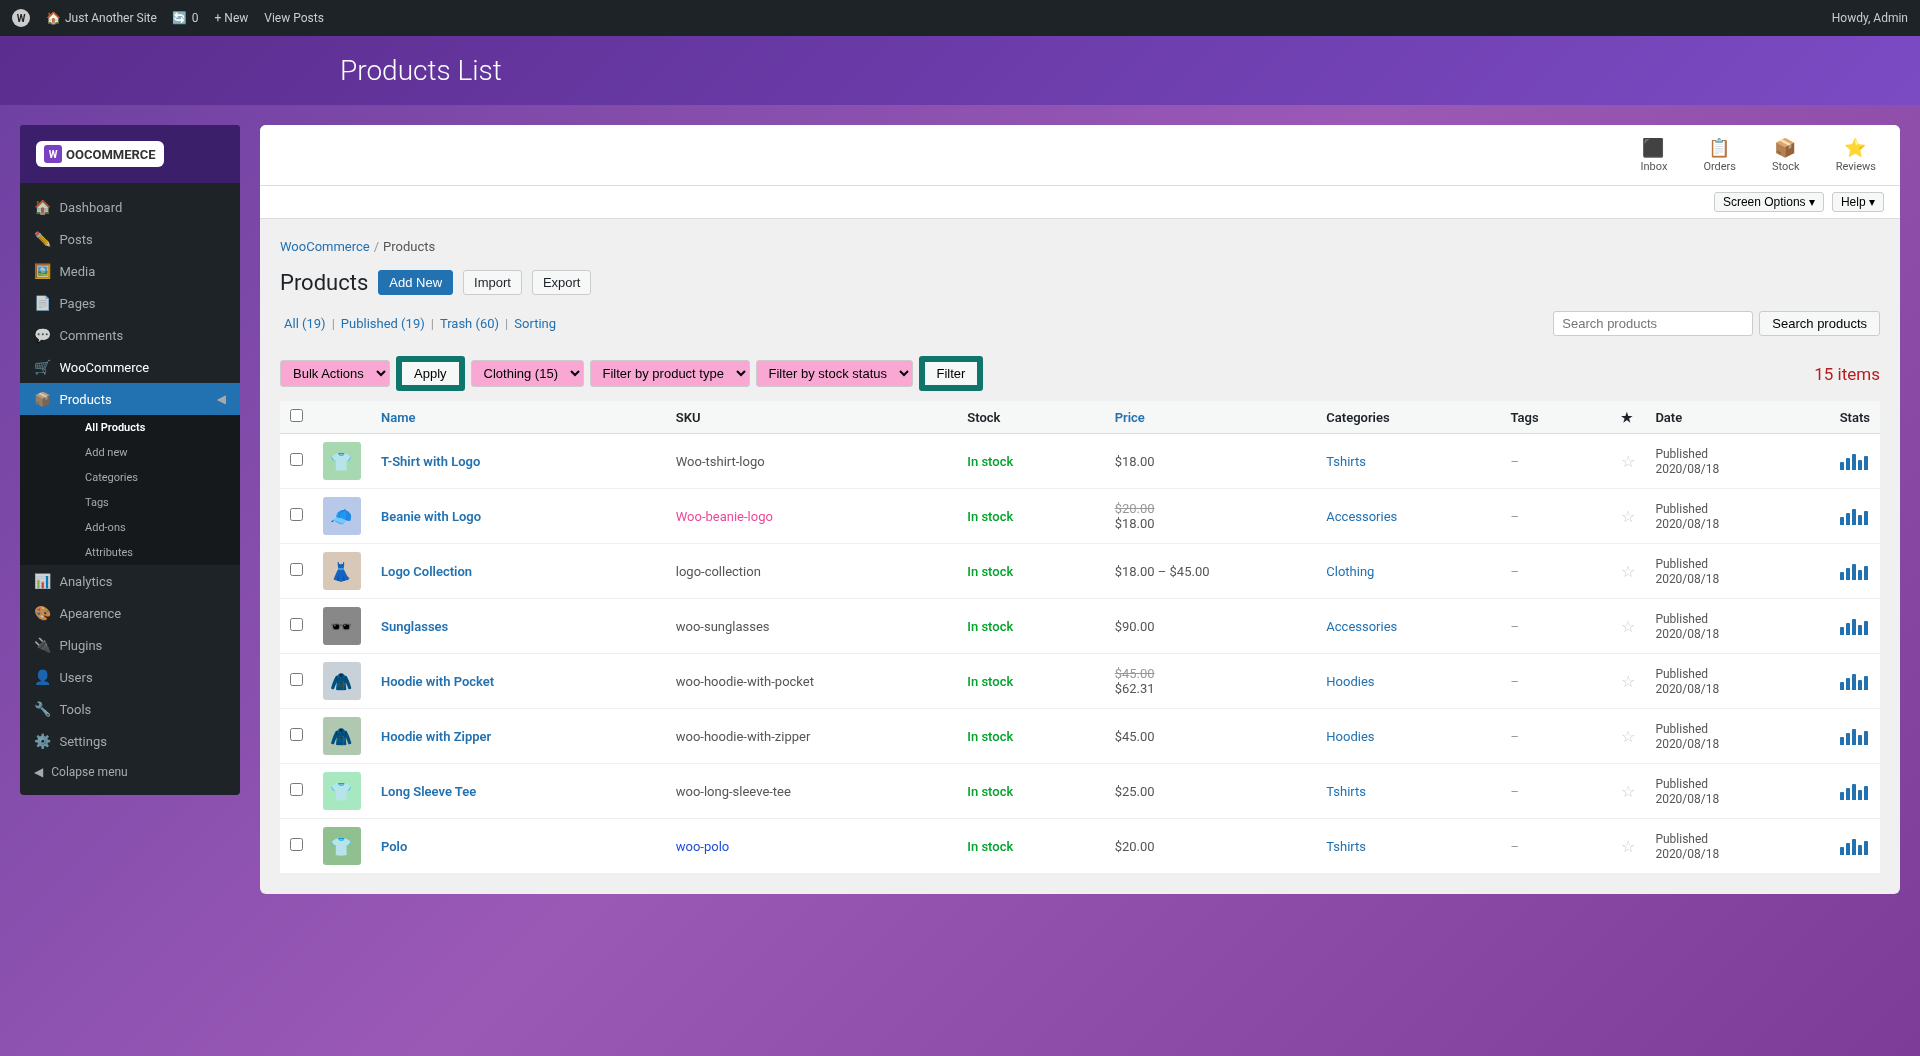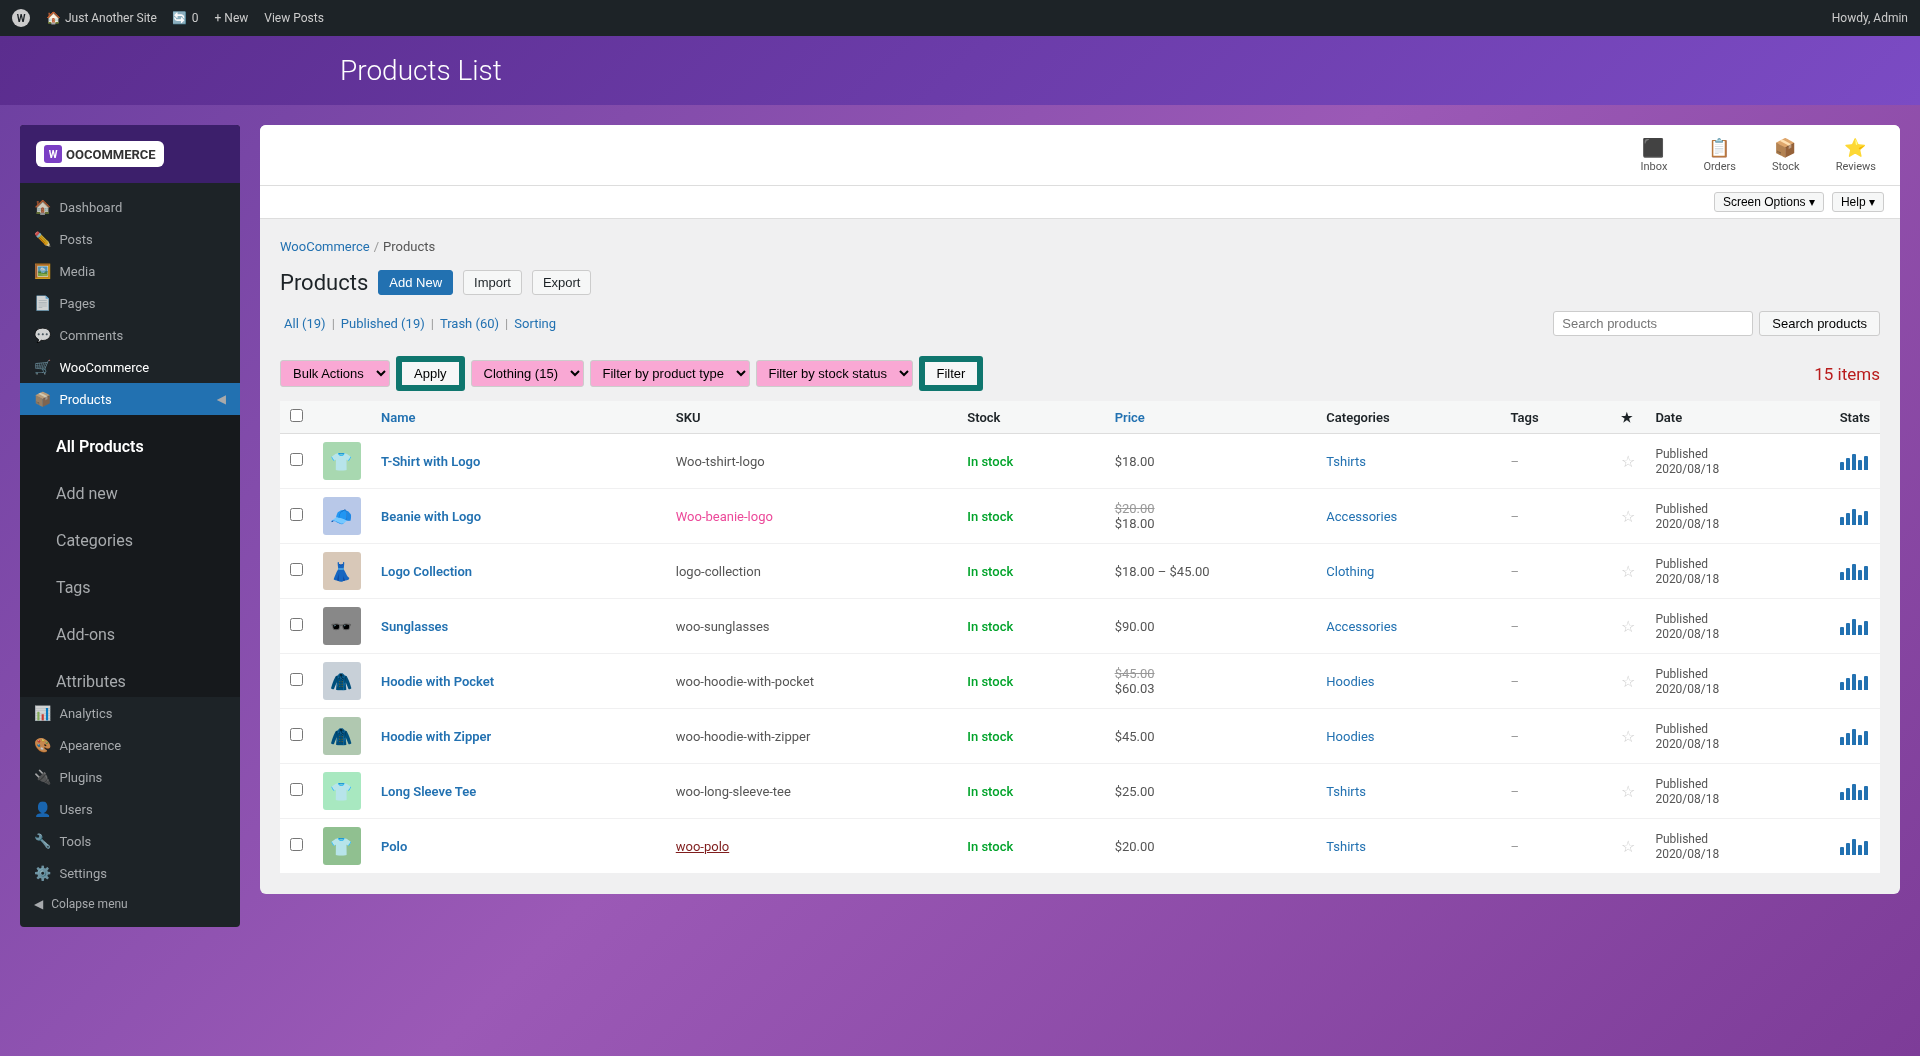--- a/index.html
+++ b/index.html
@@ -18,21 +18,21 @@
     
     .sidebar { background: #1d2327; width: 220px; flex-shrink: 0; border-radius: 4px; overflow: hidden; }
     .sidebar-logo { background: #3c1f6b; padding: 16px; display: flex; align-items: center; gap: 8px; }
     .woo-logo { background: #fff; border-radius: 6px; padding: 4px 8px; font-size: 13px; font-weight: bold; color: #7b3fc4; display: flex; align-items: center; gap: 4px; }
     .woo-bag { width: 18px; height: 18px; background: #7b3fc4; border-radius: 3px; display: flex; align-items: center; justify-content: center; color: #fff; font-size: 10px; font-weight: bold; }
     .sidebar-nav { padding: 8px 0; }
     .sidebar-item { display: flex; align-items: center; gap: 8px; padding: 8px 14px; color: #a7aaad; font-size: 13px; cursor: pointer; }
     .sidebar-item.active-parent { color: #fff; }
     .sidebar-icon { font-size: 14px; opacity: 0.8; }
     .submenu { background: #16191c; }
-    .submenu-item { display: flex; align-items: center; padding: 22px 14px 6px 36px; color: #a7aaad; font-size: 16px; cursor: pointer; }
+    .submenu-item { display: flex; align-items: center; padding: 6px 14px 6px 36px; color: #a7aaad; font-size: 11px; cursor: pointer; margin-left: 29px; }
     .submenu-item.active { color: #fff; font-weight: 600; }
     .collapse-item { display: flex; align-items: center; gap: 8px; padding: 8px 14px; color: #a7aaad; font-size: 12px; cursor: pointer; }
 
     
     .content-area { flex: 1; background: #f0f0f1; border-radius: 6px; overflow: hidden; min-height: 600px; }
 
     
     .quick-links { background: #fff; border-bottom: 1px solid #ddd; padding: 8px 16px; display: flex; align-items: center; justify-content: space-between; }
     .quick-links-left { display: flex; align-items: center; gap: 20px; }
     .quick-link { display: flex; flex-direction: column; align-items: center; gap: 2px; color: #555; font-size: 11px; cursor: pointer; padding: 4px 8px; }
@@ -465,21 +465,21 @@
           <span style="font-size:18px;">🧥</span>
         </div>
       </td>
       <td class="name-col">
         <a href="#" class="product-name">Hoodie with Pocket</a>
       </td>
       <td class="sku-col" style="color:#555;">woo-hoodie-with-pocket</td>
       <td class="stock-col">
         <span class="in-stock">In stock</span>
       </td>
-      <td class="price-col"><span class="price-old">$45.00</span><br><span class="price-sale">$60.03</span></td>
+      <td class="price-col"><span class="price-old">$45.00</span><br><span class="price-sale">$62.31</span></td>
       <td class="cat-col">
         <a href="#" class="category-link">Hoodies</a>
       </td>
       <td class="tags-col dash-cell">–</td>
       <td class="featured-col">
         <span class="star-icon">☆</span>
       </td>
       <td class="date-col">
         <span class="date-label">Published</span><br>
         <span class="date-cell">2020/08/18</span>
@@ -575,21 +575,21 @@
         <input type="checkbox" style="">
       </td>
       <td class="thumb-col">
         <div class="product-thumb" style="background:#90c090;">
           <span style="font-size:18px;">👕</span>
         </div>
       </td>
       <td class="name-col">
         <a href="#" class="product-name">Polo</a>
       </td>
-      <td class="sku-col" style="color:#7f1d1d;text-decoration:underline;">woo-polo</td>
+      <td class="sku-col" style="color:#1d4ed8;">woo-polo</td>
       <td class="stock-col">
         <span class="in-stock">In stock</span>
       </td>
       <td class="price-col"><span class="price-regular">$20.00</span></td>
       <td class="cat-col">
         <a href="#" class="category-link">Tshirts</a>
       </td>
       <td class="tags-col dash-cell">–</td>
       <td class="featured-col">
         <span class="star-icon">☆</span>

